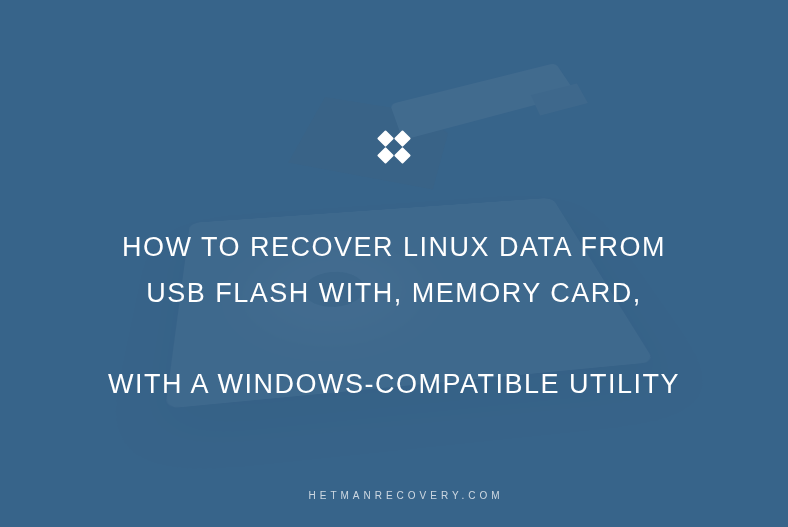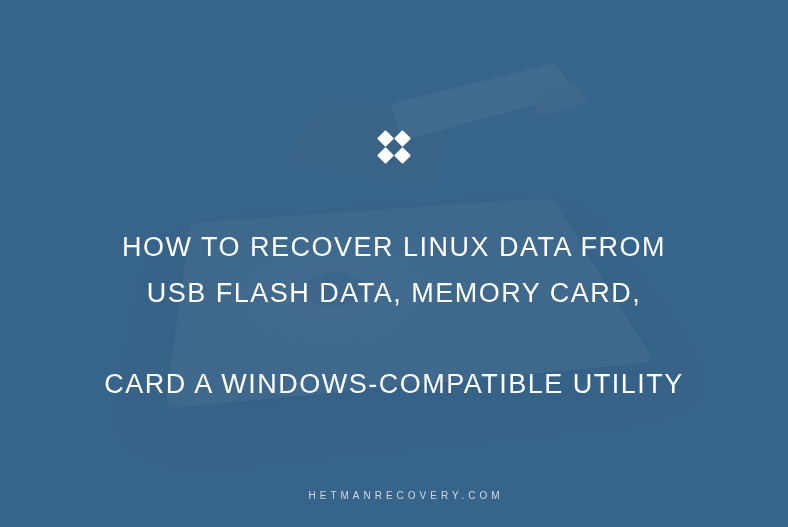--- a/index.html
+++ b/index.html
@@ -155,19 +155,19 @@
         <rect x="-18" y="-6" width="12" height="12" fill="#ffffff" rx="1"></rect>
         <rect x="-6" y="-18" width="12" height="12" fill="#ffffff" rx="1"></rect>
         <rect x="6" y="-6" width="12" height="12" fill="#ffffff" rx="1"></rect>
         <rect x="-6" y="6" width="12" height="12" fill="#ffffff" rx="1"></rect>
         <rect x="-6" y="-6" width="12" height="12" fill="none" stroke="#ffffff" stroke-width="0"></rect>
       </g>
     </svg>
   </div>
   <h1 class="title">
     <span>HOW TO RECOVER LINUX DATA FROM</span><br>
-    <span>USB FLASH DATA, MEMORY CARD,</span><br>
+    <span>USB FLASH WITH, MEMORY CARD,</span><br>
     <br>
-    <span>CARD A WINDOWS-COMPATIBLE UTILITY</span>
+    <span>WITH A WINDOWS-COMPATIBLE UTILITY</span>
   </h1>
 </div>
 
 <div class="footer">HETMANRECOVERY.COM</div>
 
 </body></html>

